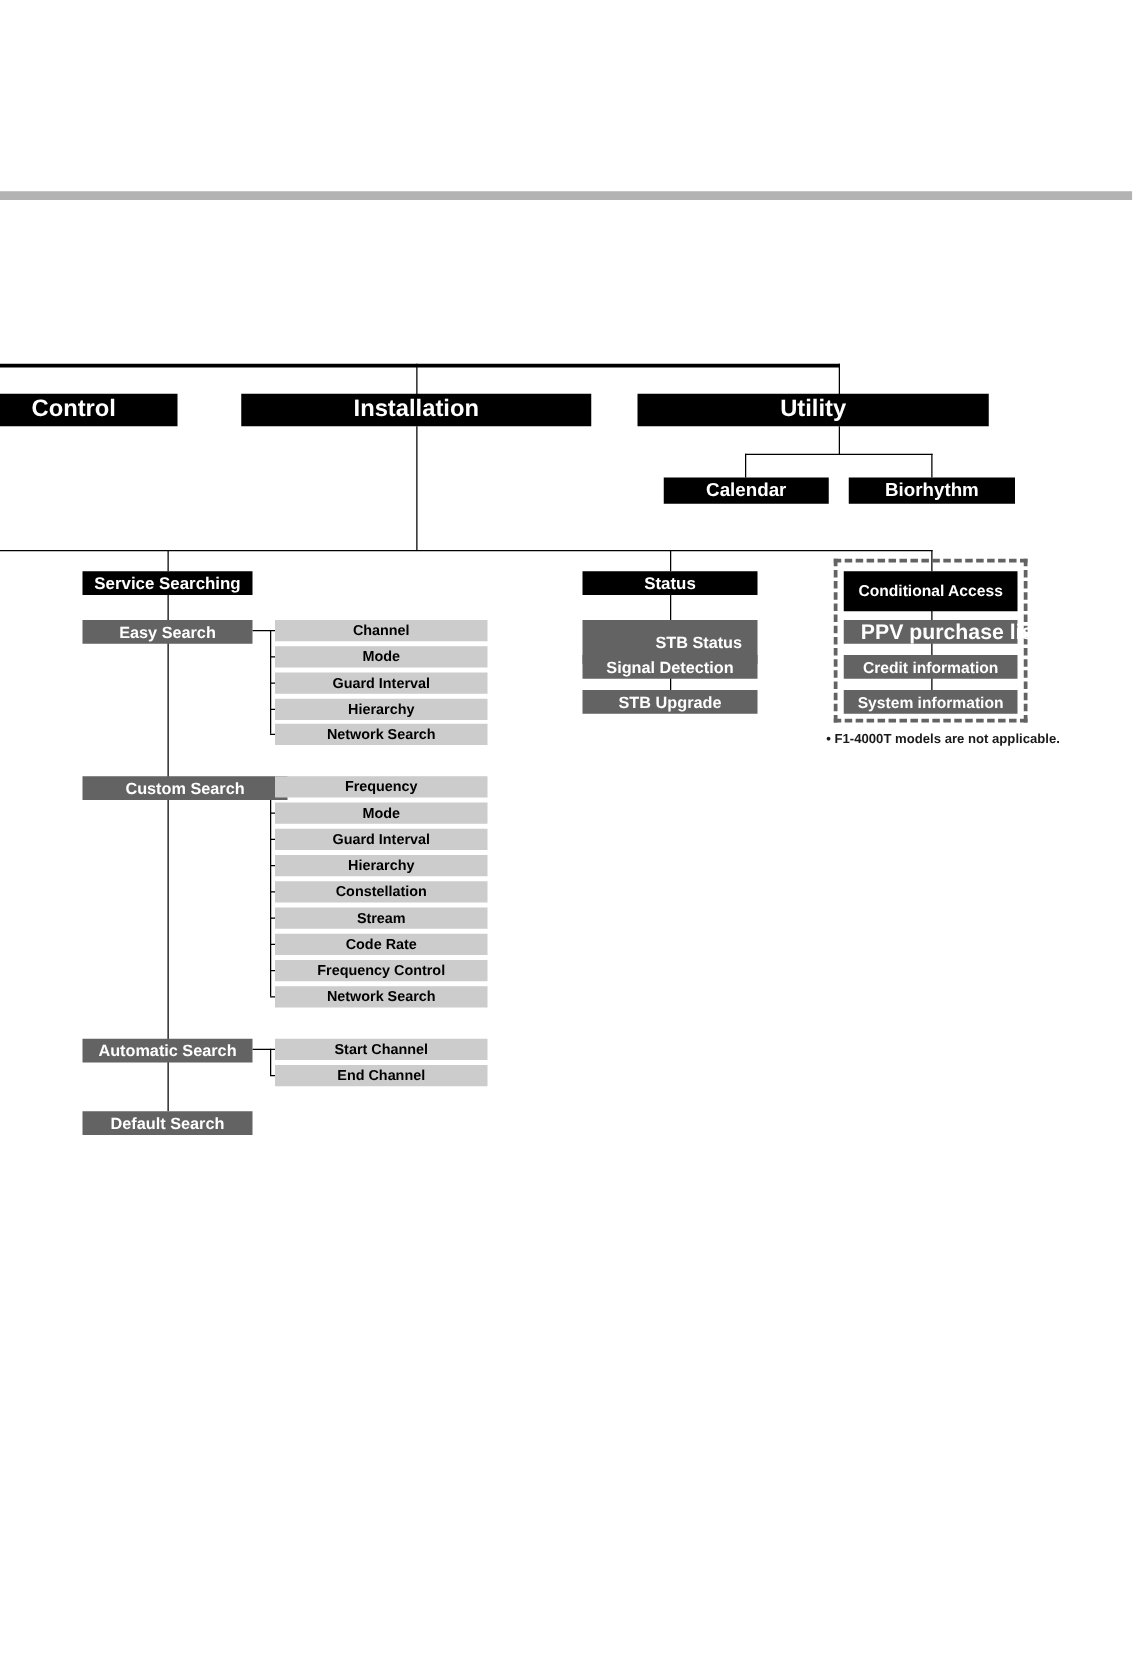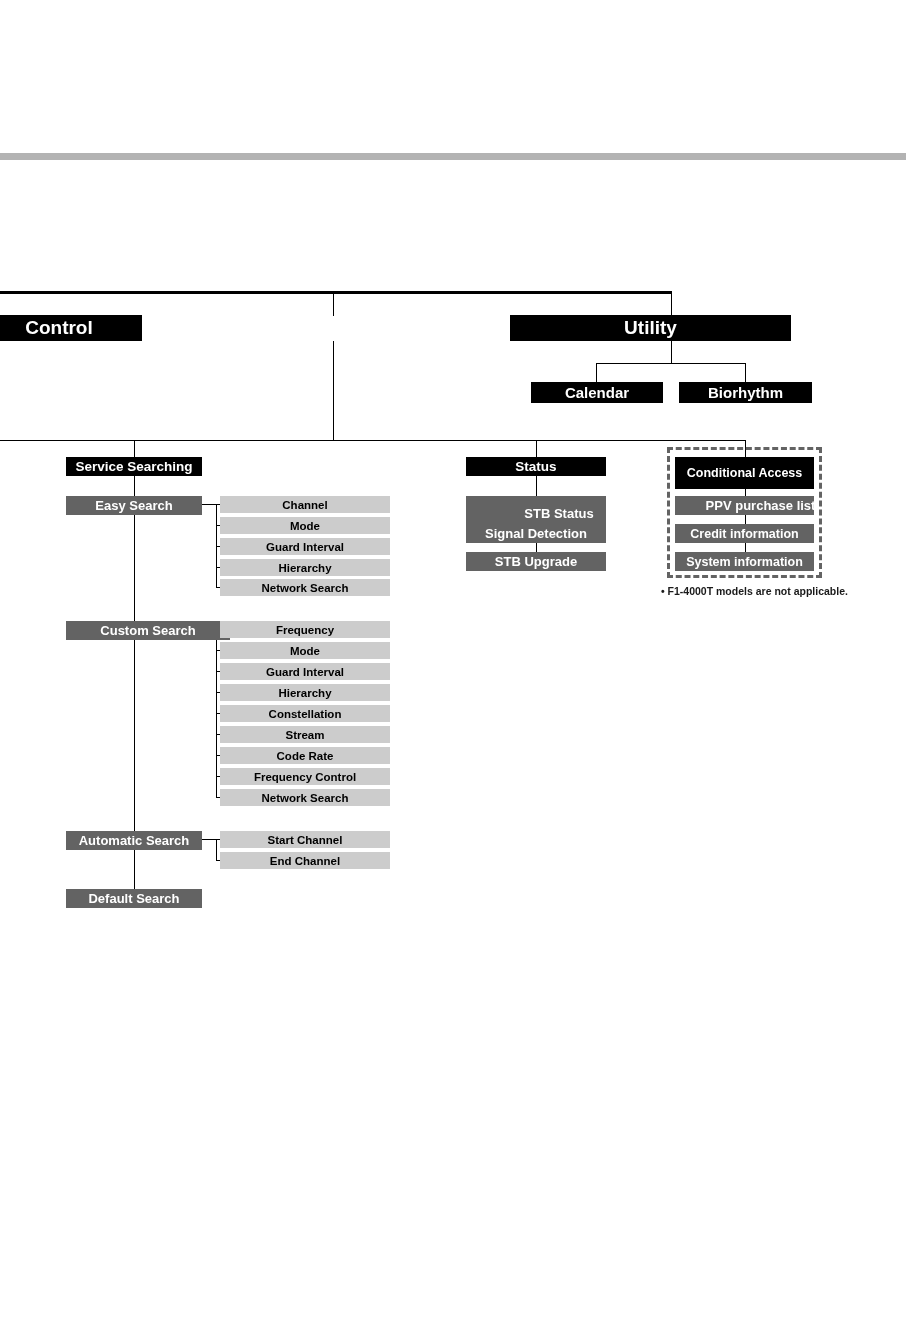--- a/index.html
+++ b/index.html
@@ -75,20 +75,23 @@
 
   <div class="ln h thick" style="left:0px;top:291px;width:672px;"></div>
 
   <div class="ln v" style="left:333px;top:291px;height:25px;"></div>
   <div class="ln v" style="left:671px;top:291px;height:25px;"></div>
 
   <div class="box black lvl1" style="left:-24px;top:315px;width:166px;">
     <span>Control</span>
   </div>
 
+  <div class="box black lvl1" style="left:193px;top:315px;width:280px;">
+    <span>Installation</span>
+  </div>
 
   <div class="box black lvl1" style="left:510px;top:315px;width:281px;">
     <span>Utility</span>
   </div>
 
   <div class="ln v" style="left:671px;top:341px;height:23px;"></div>
   <div class="ln h" style="left:596px;top:363px;width:150px;"></div>
   <div class="ln v" style="left:596px;top:363px;height:19px;"></div>
   <div class="ln v" style="left:745px;top:363px;height:19px;"></div>
 
@@ -229,21 +232,21 @@
     <span>STB Upgrade</span>
   </div>
 
   <div class="dashbox" style="left:667px;top:447px;width:155px;height:131px;"></div>
 
   <div class="box black lvl3" style="left:675px;top:457px;width:139px;height:32px;font-size:12.5px;">
     <span>Conditional Access</span>
   </div>
   <div class="ln v" style="left:745px;top:476px;height:94px;"></div>
 
-  <div class="box dark lvl4" style="left:675px;top:496px;width:139px;height:19px;font-size:13px;padding-left:32px;">
+  <div class="box dark lvl4" style="left:675px;top:496px;width:139px;height:19px;font-size:17px;padding-left:32px;">
     <span>PPV purchase list</span>
   </div>
   <div class="box dark lvl4" style="left:675px;top:524px;width:139px;height:19px;font-size:12.5px;">
     <span>Credit information</span>
   </div>
   <div class="box dark lvl4" style="left:675px;top:552px;width:139px;height:19px;font-size:12.5px;">
     <span>System information</span>
   </div>
 
   <div class="note" style="left:661px;top:585px;">• F1-4000T models are not applicable.</div>

